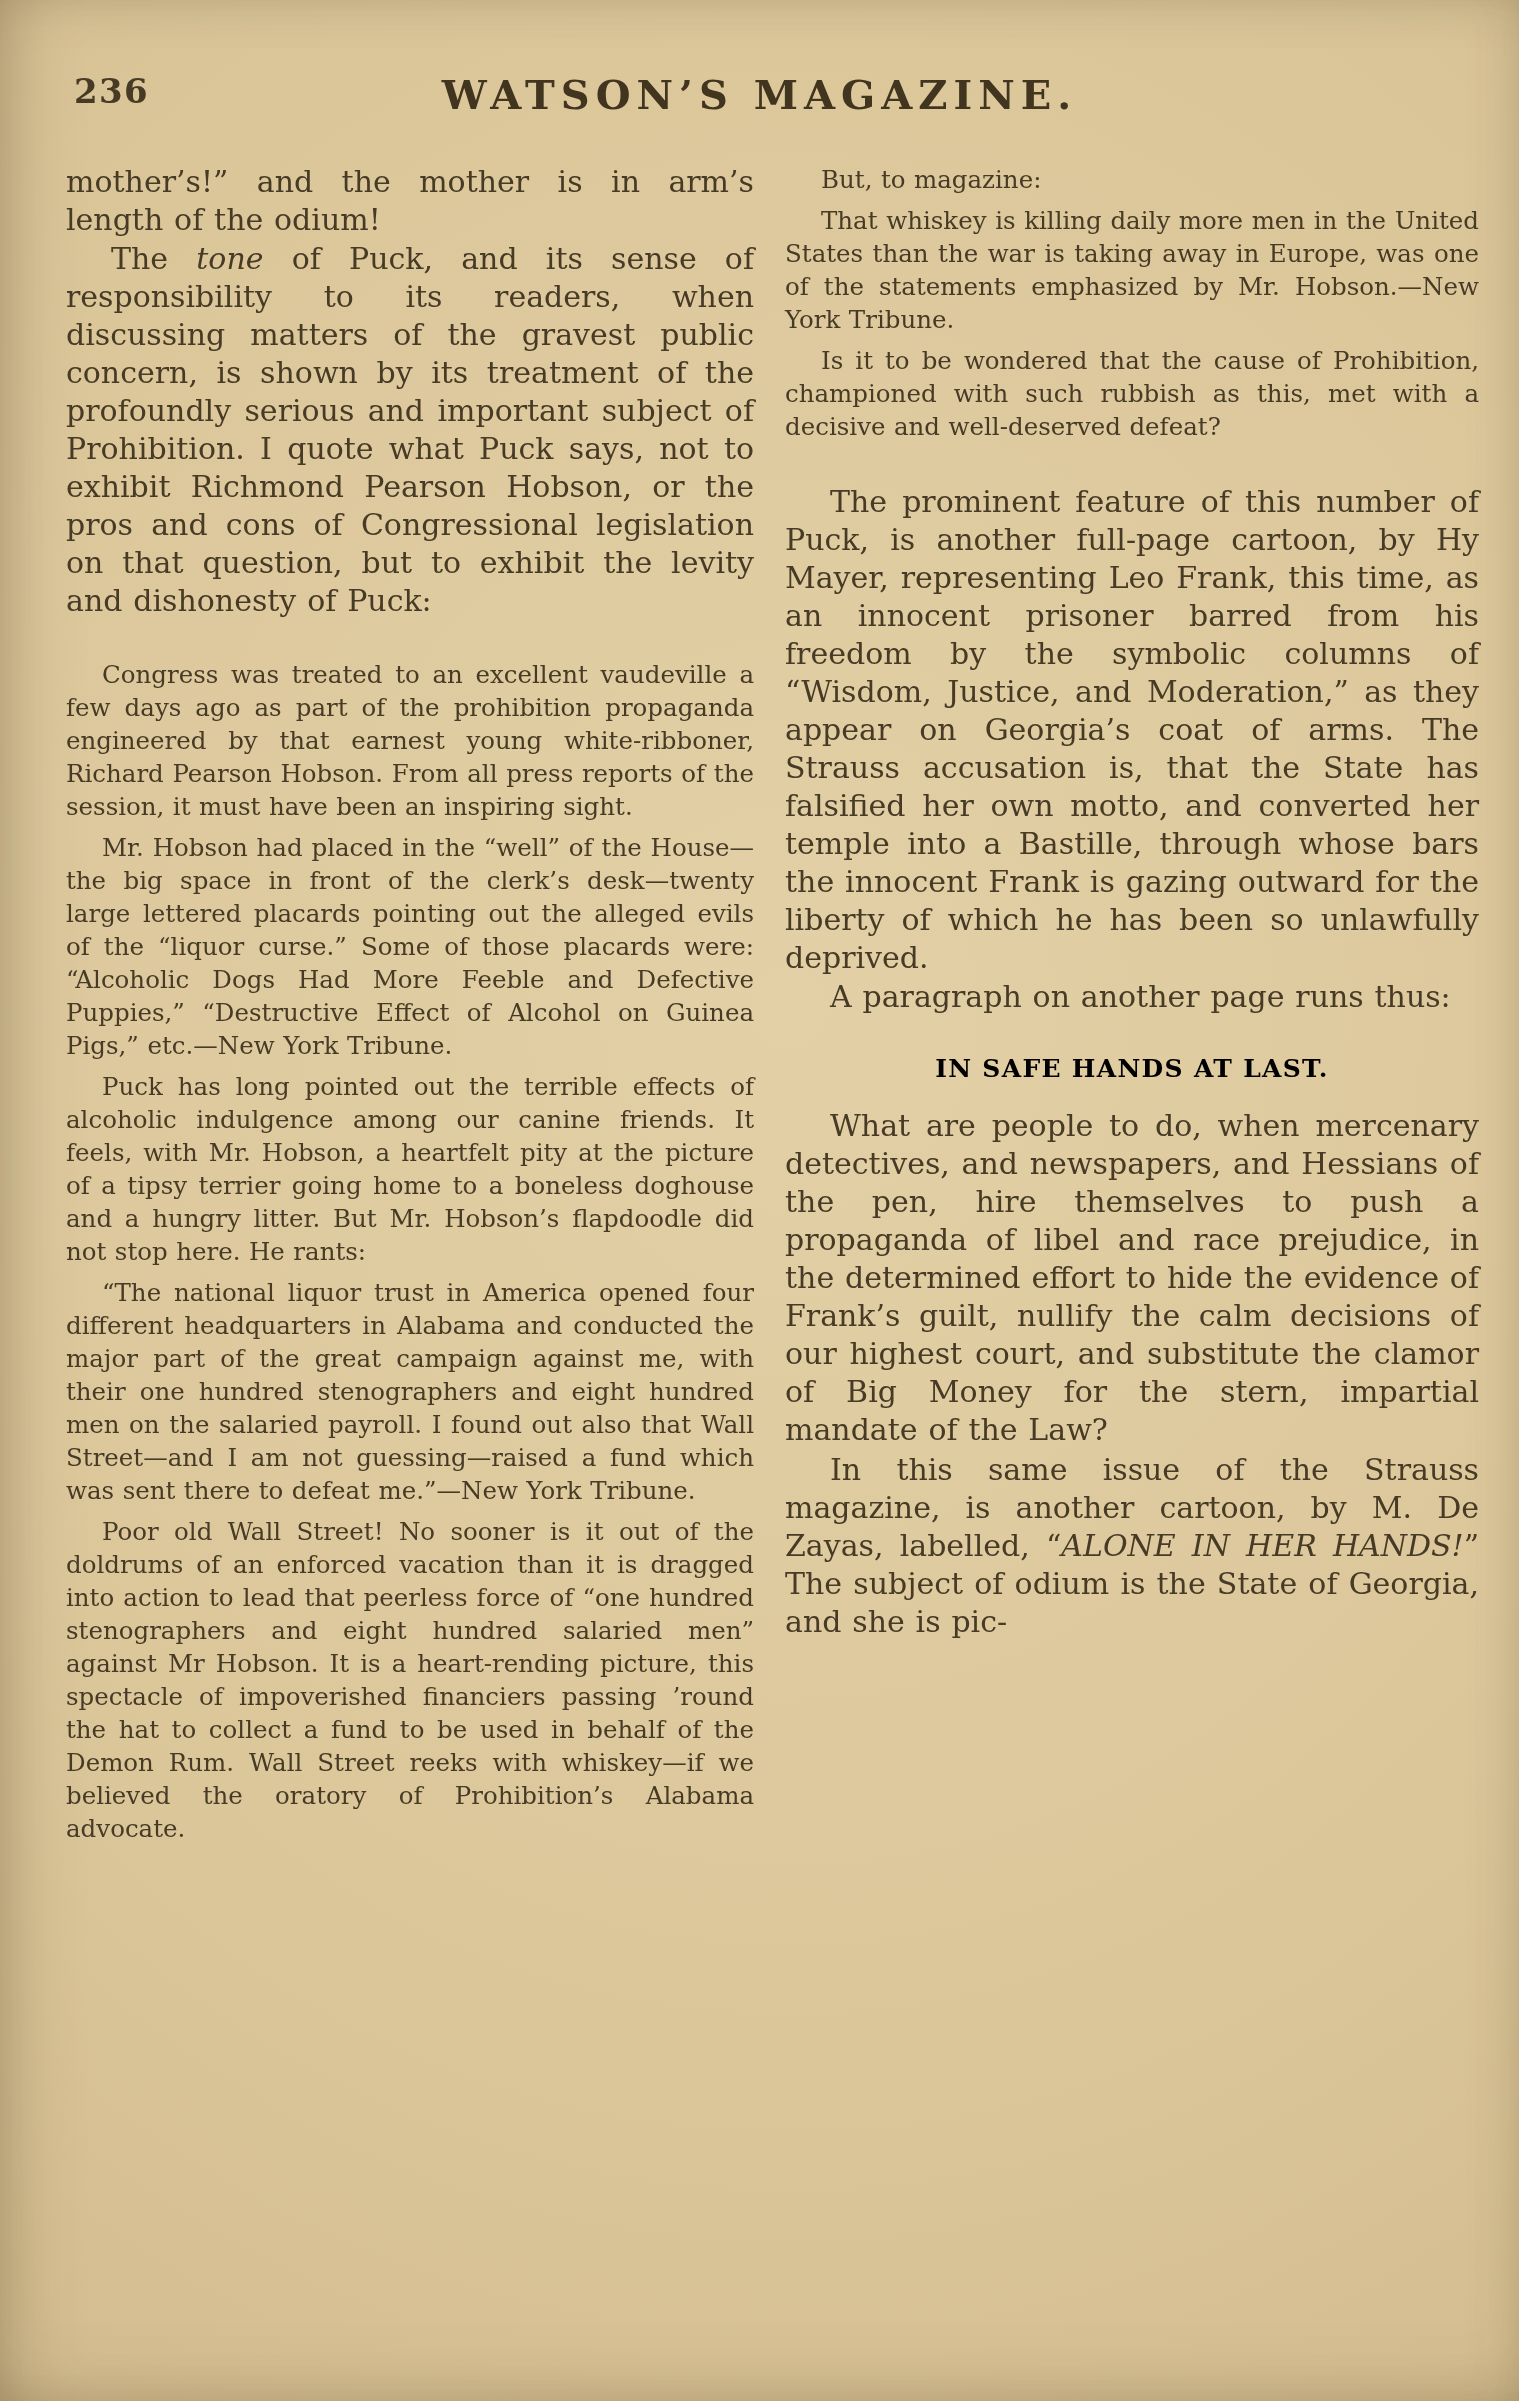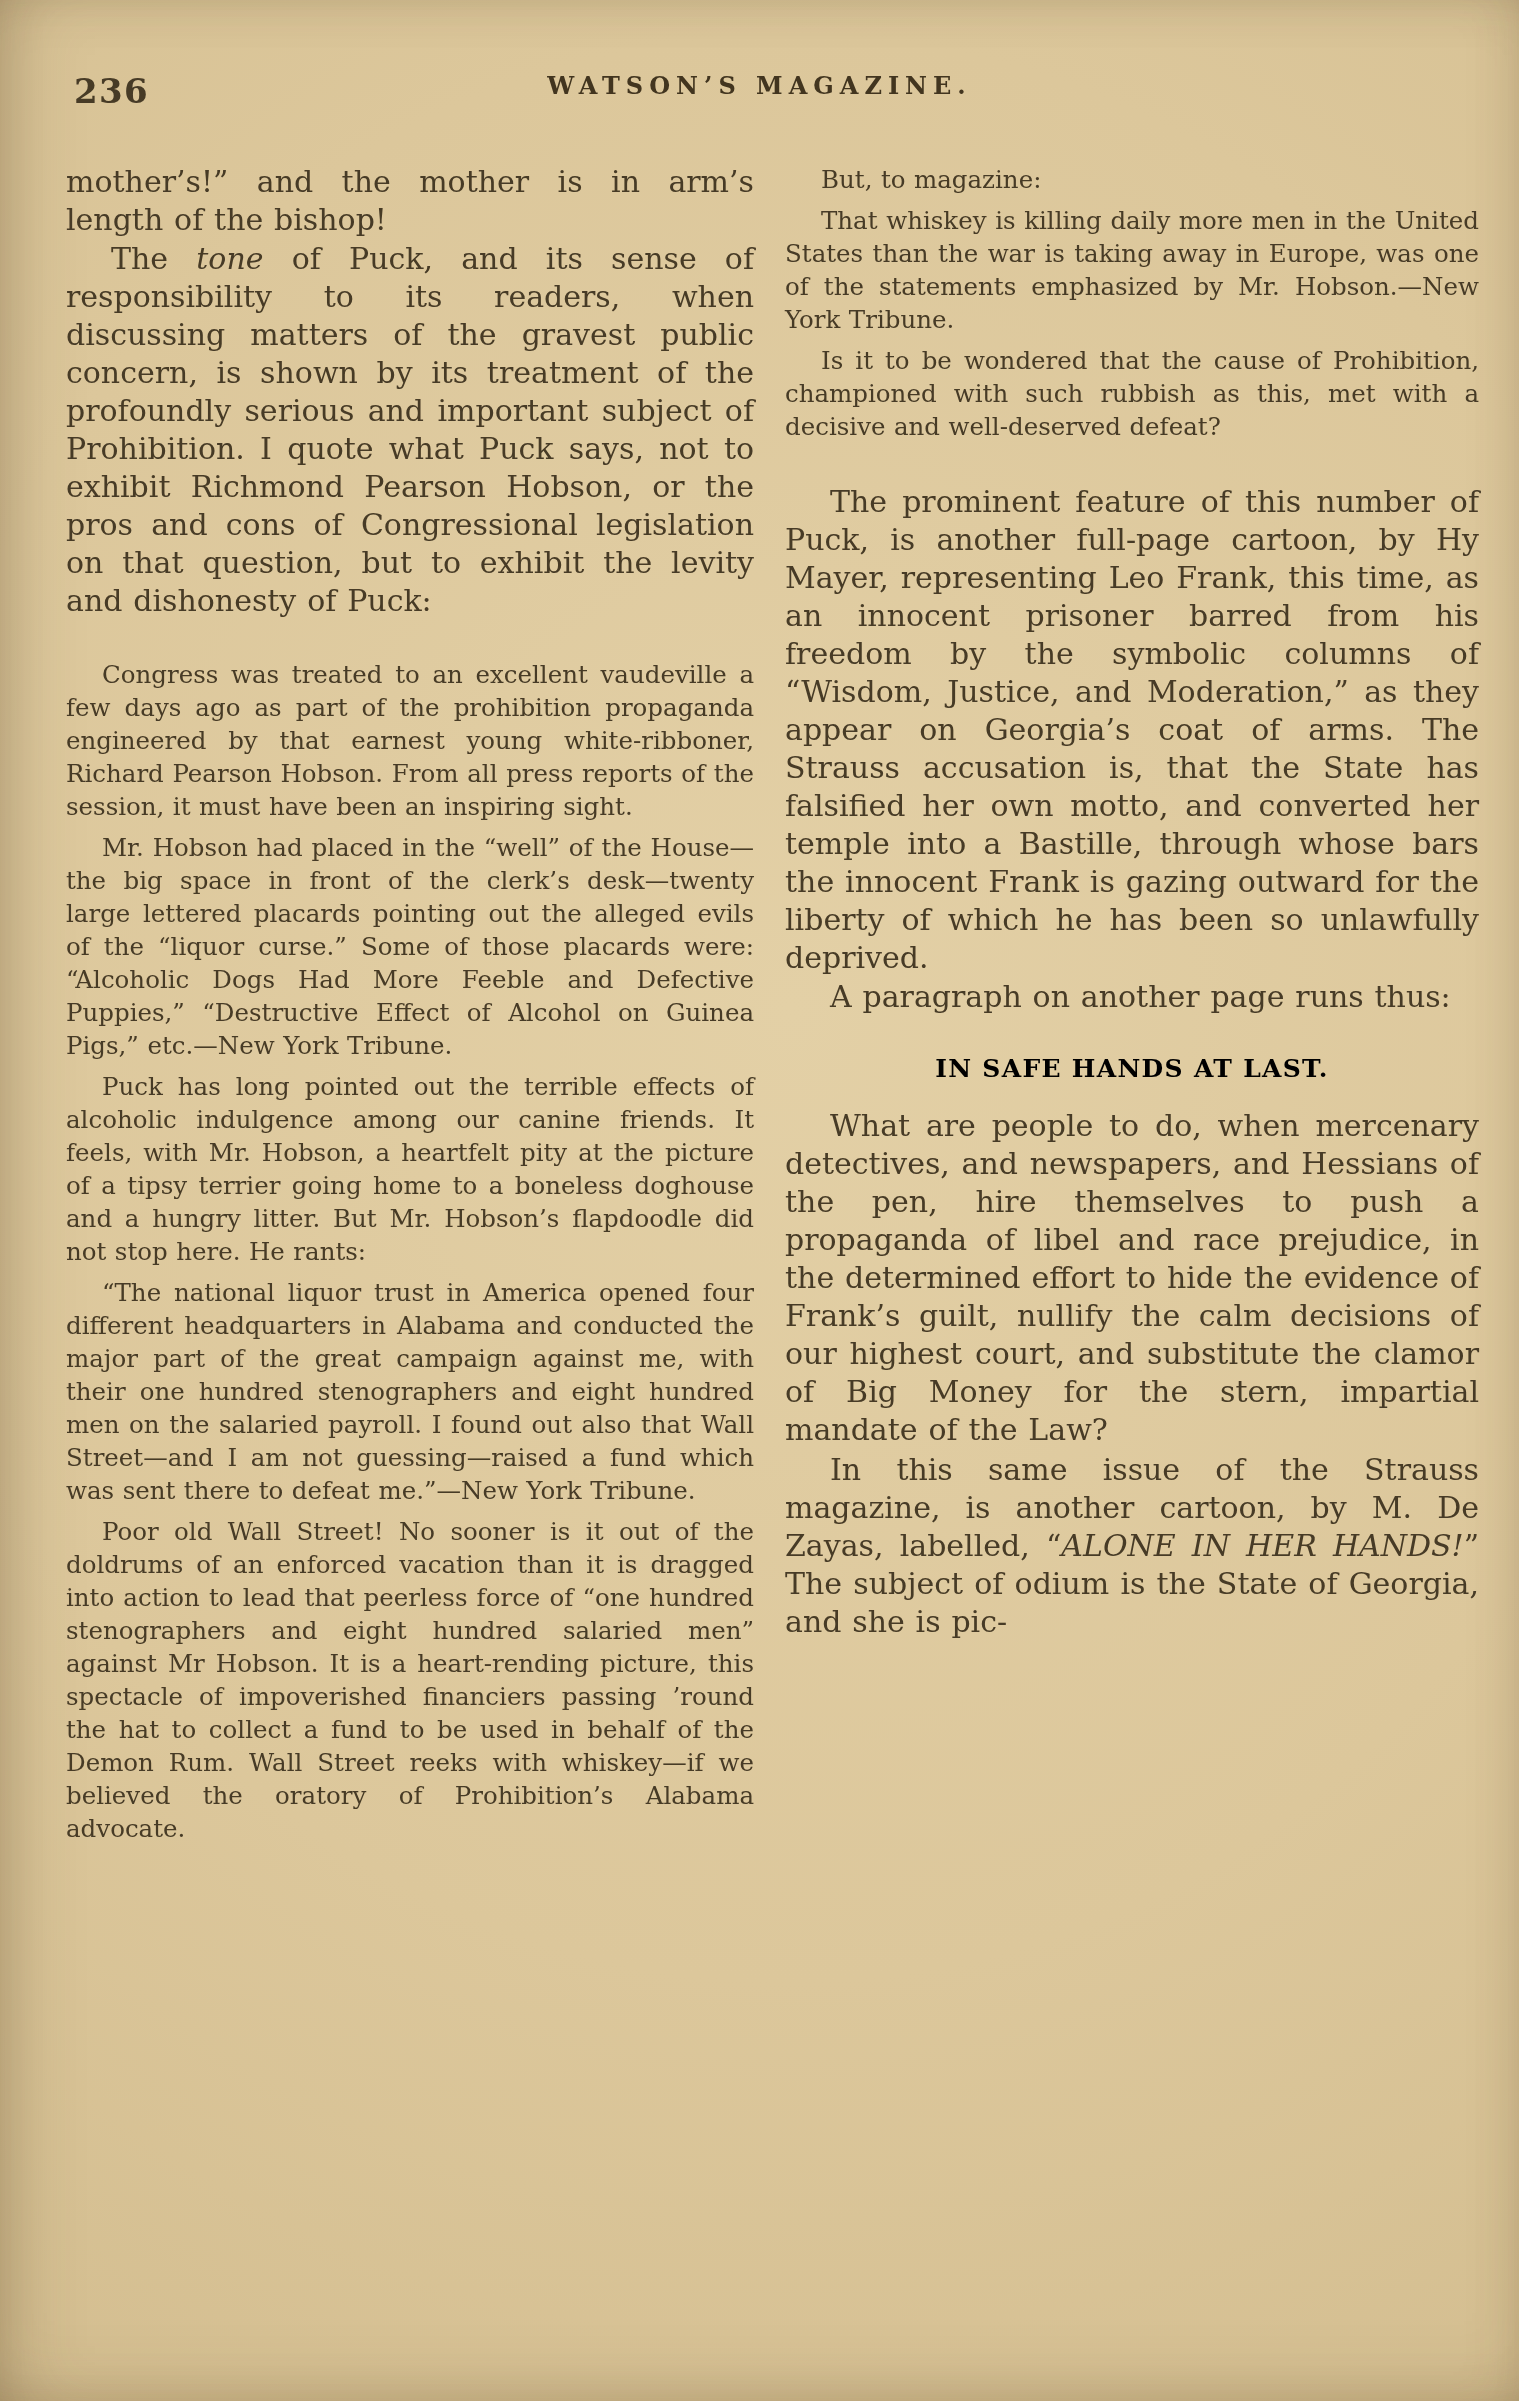--- a/index.html
+++ b/index.html
@@ -40,21 +40,21 @@
     font-size: 34px;
     font-weight: bold;
     letter-spacing: 1.3px;
   }
   .magazine-title {
     position: absolute;
     left: 0;
     right: 0;
     top: 0;
     text-align: center;
-    font-size: 24px;
+    font-size: 40px;
     font-weight: bold;
     letter-spacing: 6px;
     color: #42351f;
   }
   .column {
     position: absolute;
     top: 163px;
     text-align: justify;
   }
   .column.left  { left: 66px;  width: 688px; }
@@ -94,21 +94,21 @@
 <body>
 
 <div class="page-vignette"></div>
 
 <header class="page-header">
   <span class="page-number">236</span>
   <span class="magazine-title">WATSON’S MAGAZINE.</span>
 </header>
 
 <section class="column left">
-    <p class="body noindent"><span>mother’s!” and the mother is in arm’s length of the bishop!</span></p>
+    <p class="body noindent"><span>mother’s!” and the mother is in arm’s length of the odium!</span></p>
     <p class="body"><span>The </span><span class="it">tone</span><span> of Puck, and its sense of responsibility to its readers, when discussing matters of the gravest public concern, is shown by its treatment of the profoundly serious and important subject of Prohibition. I quote what Puck says, not to exhibit Richmond Pearson Hobson, or the pros and cons of Congressional legislation on that question, but to exhibit the levity and dishonesty of Puck:</span></p>
     <p class="excerpt"><span>Congress was treated to an excellent vaudeville a few days ago as part of the prohibition propaganda engineered by that earnest young white-ribboner, Richard Pearson Hobson. From all press reports of the session, it must have been an inspiring sight.</span></p>
     <p class="excerpt"><span>Mr. Hobson had placed in the “well” of the House—the big space in front of the clerk’s desk—twenty large lettered placards pointing out the alleged evils of the “liquor curse.”  Some of those placards were: “Alcoholic Dogs Had More Feeble and Defective Puppies,” “Destructive Effect of Alcohol on Guinea Pigs,” etc.—New York Tribune.</span></p>
     <p class="excerpt"><span>Puck has long pointed out the terrible effects of alcoholic indulgence among our canine friends.  It feels, with Mr. Hobson, a heartfelt pity at the picture of a tipsy terrier going home to a boneless doghouse and a hungry litter.  But Mr. Hobson’s flapdoodle did not stop here.  He rants:</span></p>
     <p class="excerpt"><span>“The national liquor trust in America opened four different headquarters in Alabama and conducted the major part of the great campaign against me, with their one hundred stenographers and eight hundred men on the salaried payroll.  I found out also that Wall Street—and I am not guessing—raised a fund which was sent there to defeat me.”—New York Tribune.</span></p>
     <p class="excerpt"><span>Poor old Wall Street!  No sooner is it out of the doldrums of an enforced vacation than it is dragged into action to lead that peerless force of “one hundred stenographers and eight hundred salaried men” against Mr Hobson.  It is a heart-rending picture, this spectacle of impoverished financiers passing ’round the hat to collect a fund to be used in behalf of the Demon Rum.  Wall Street reeks with whiskey—if we believed the oratory of Prohibition’s Alabama advocate.</span></p>
   </section>
 <section class="column right">
     <p class="excerpt"><span>But, to magazine:</span></p>
     <p class="excerpt"><span>That whiskey is killing daily more men in the United States than the war is taking away in Europe, was one of the statements emphasized by Mr. Hobson.—New York Tribune.</span></p>

